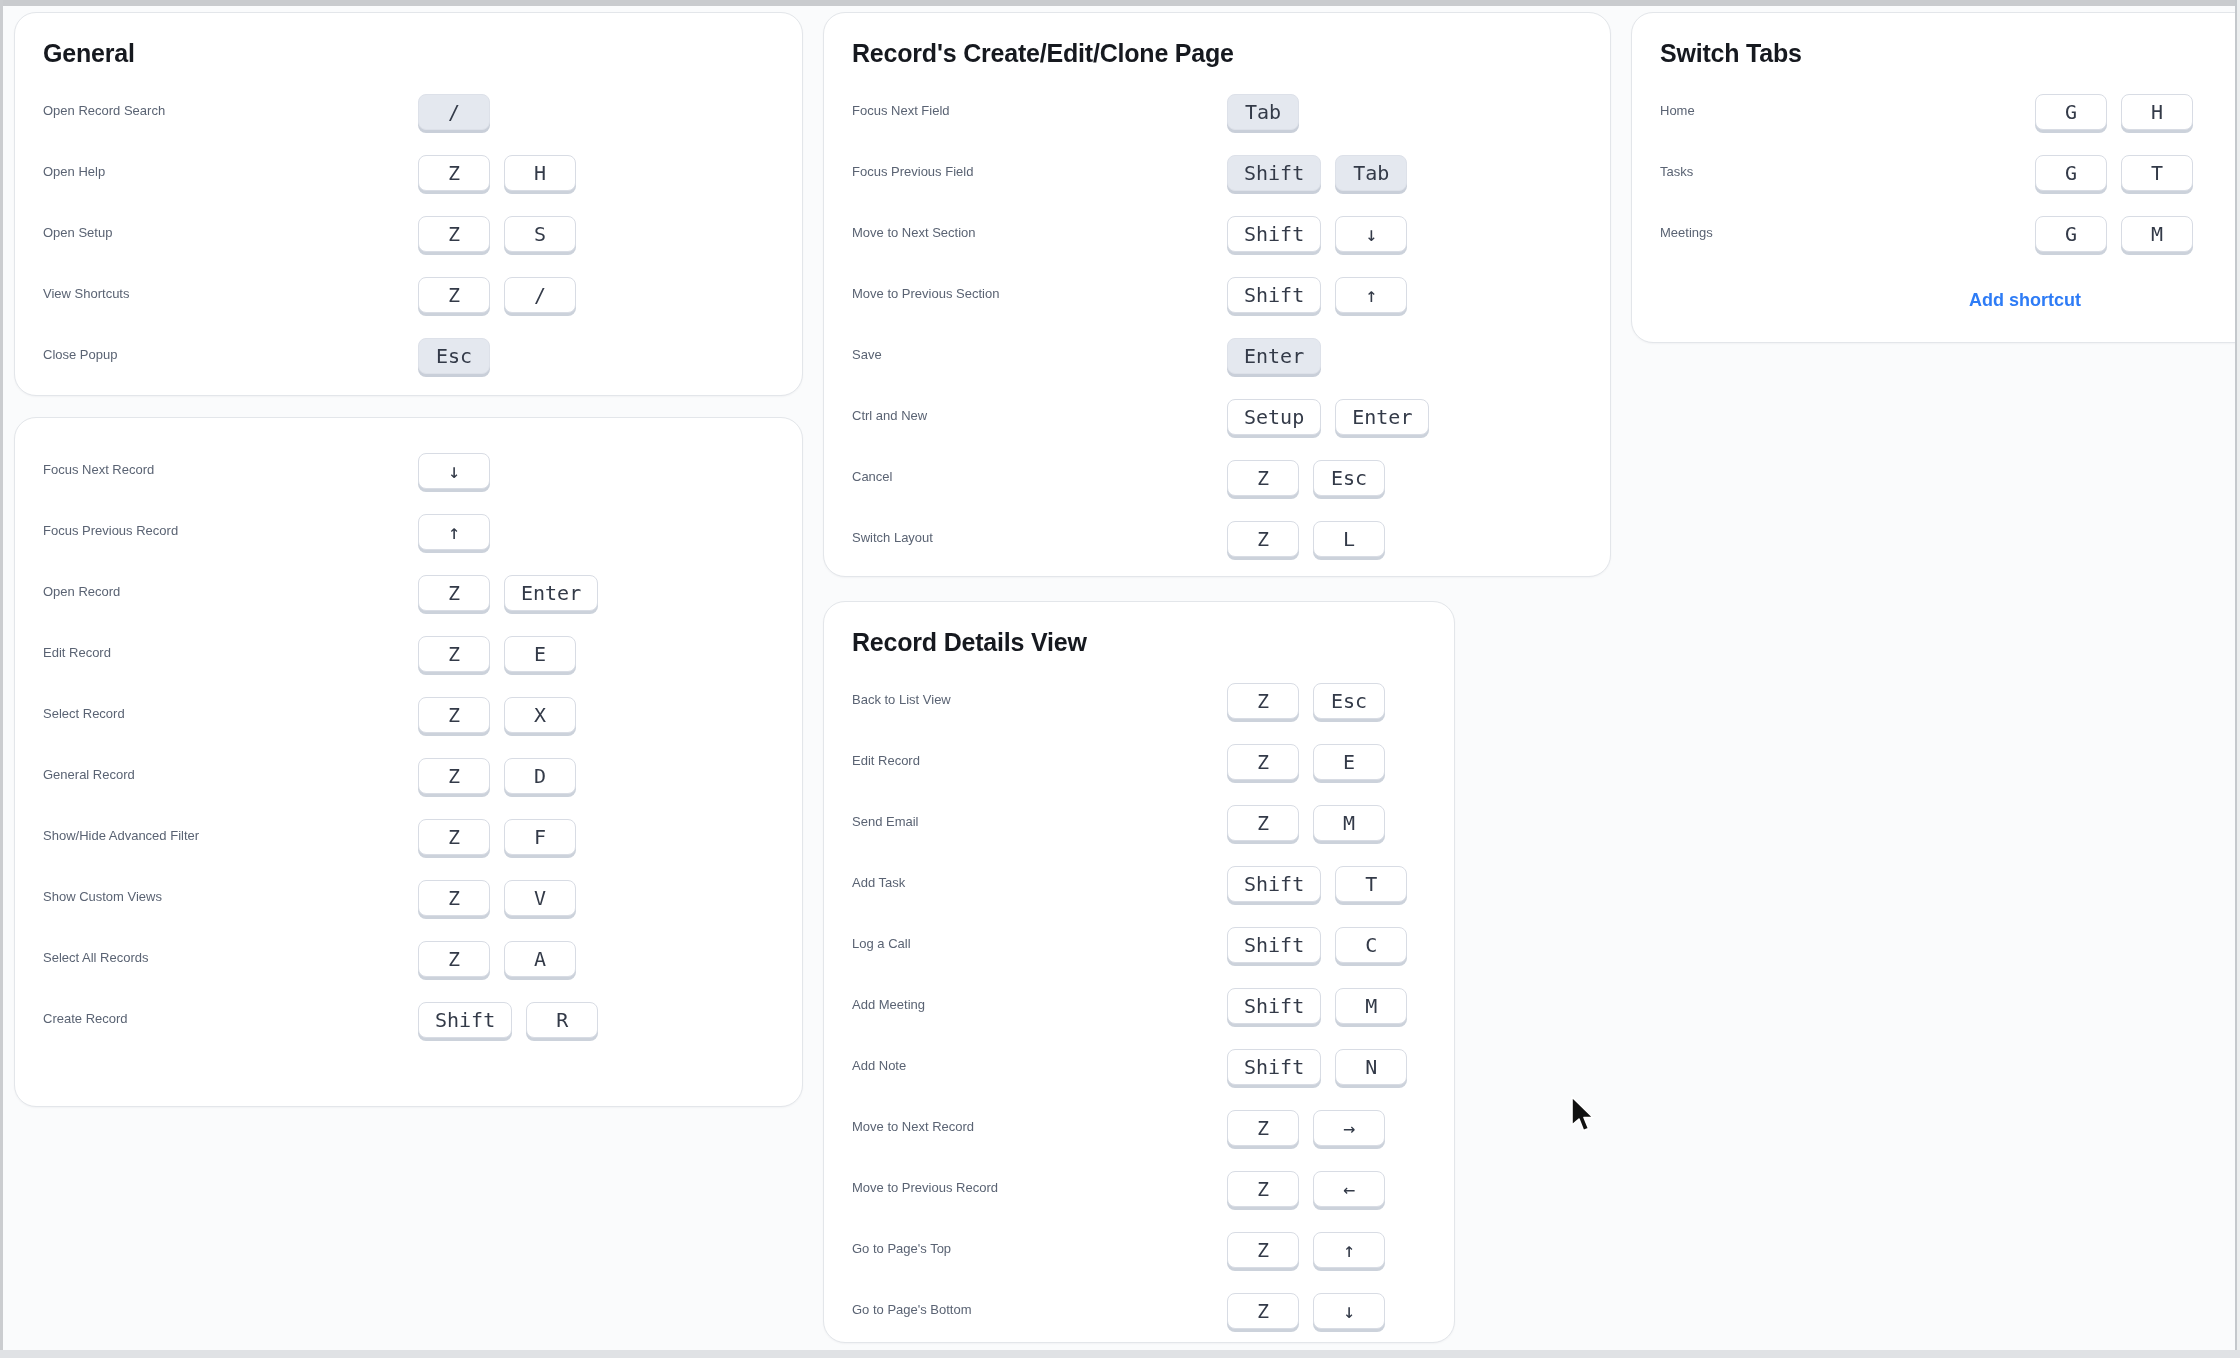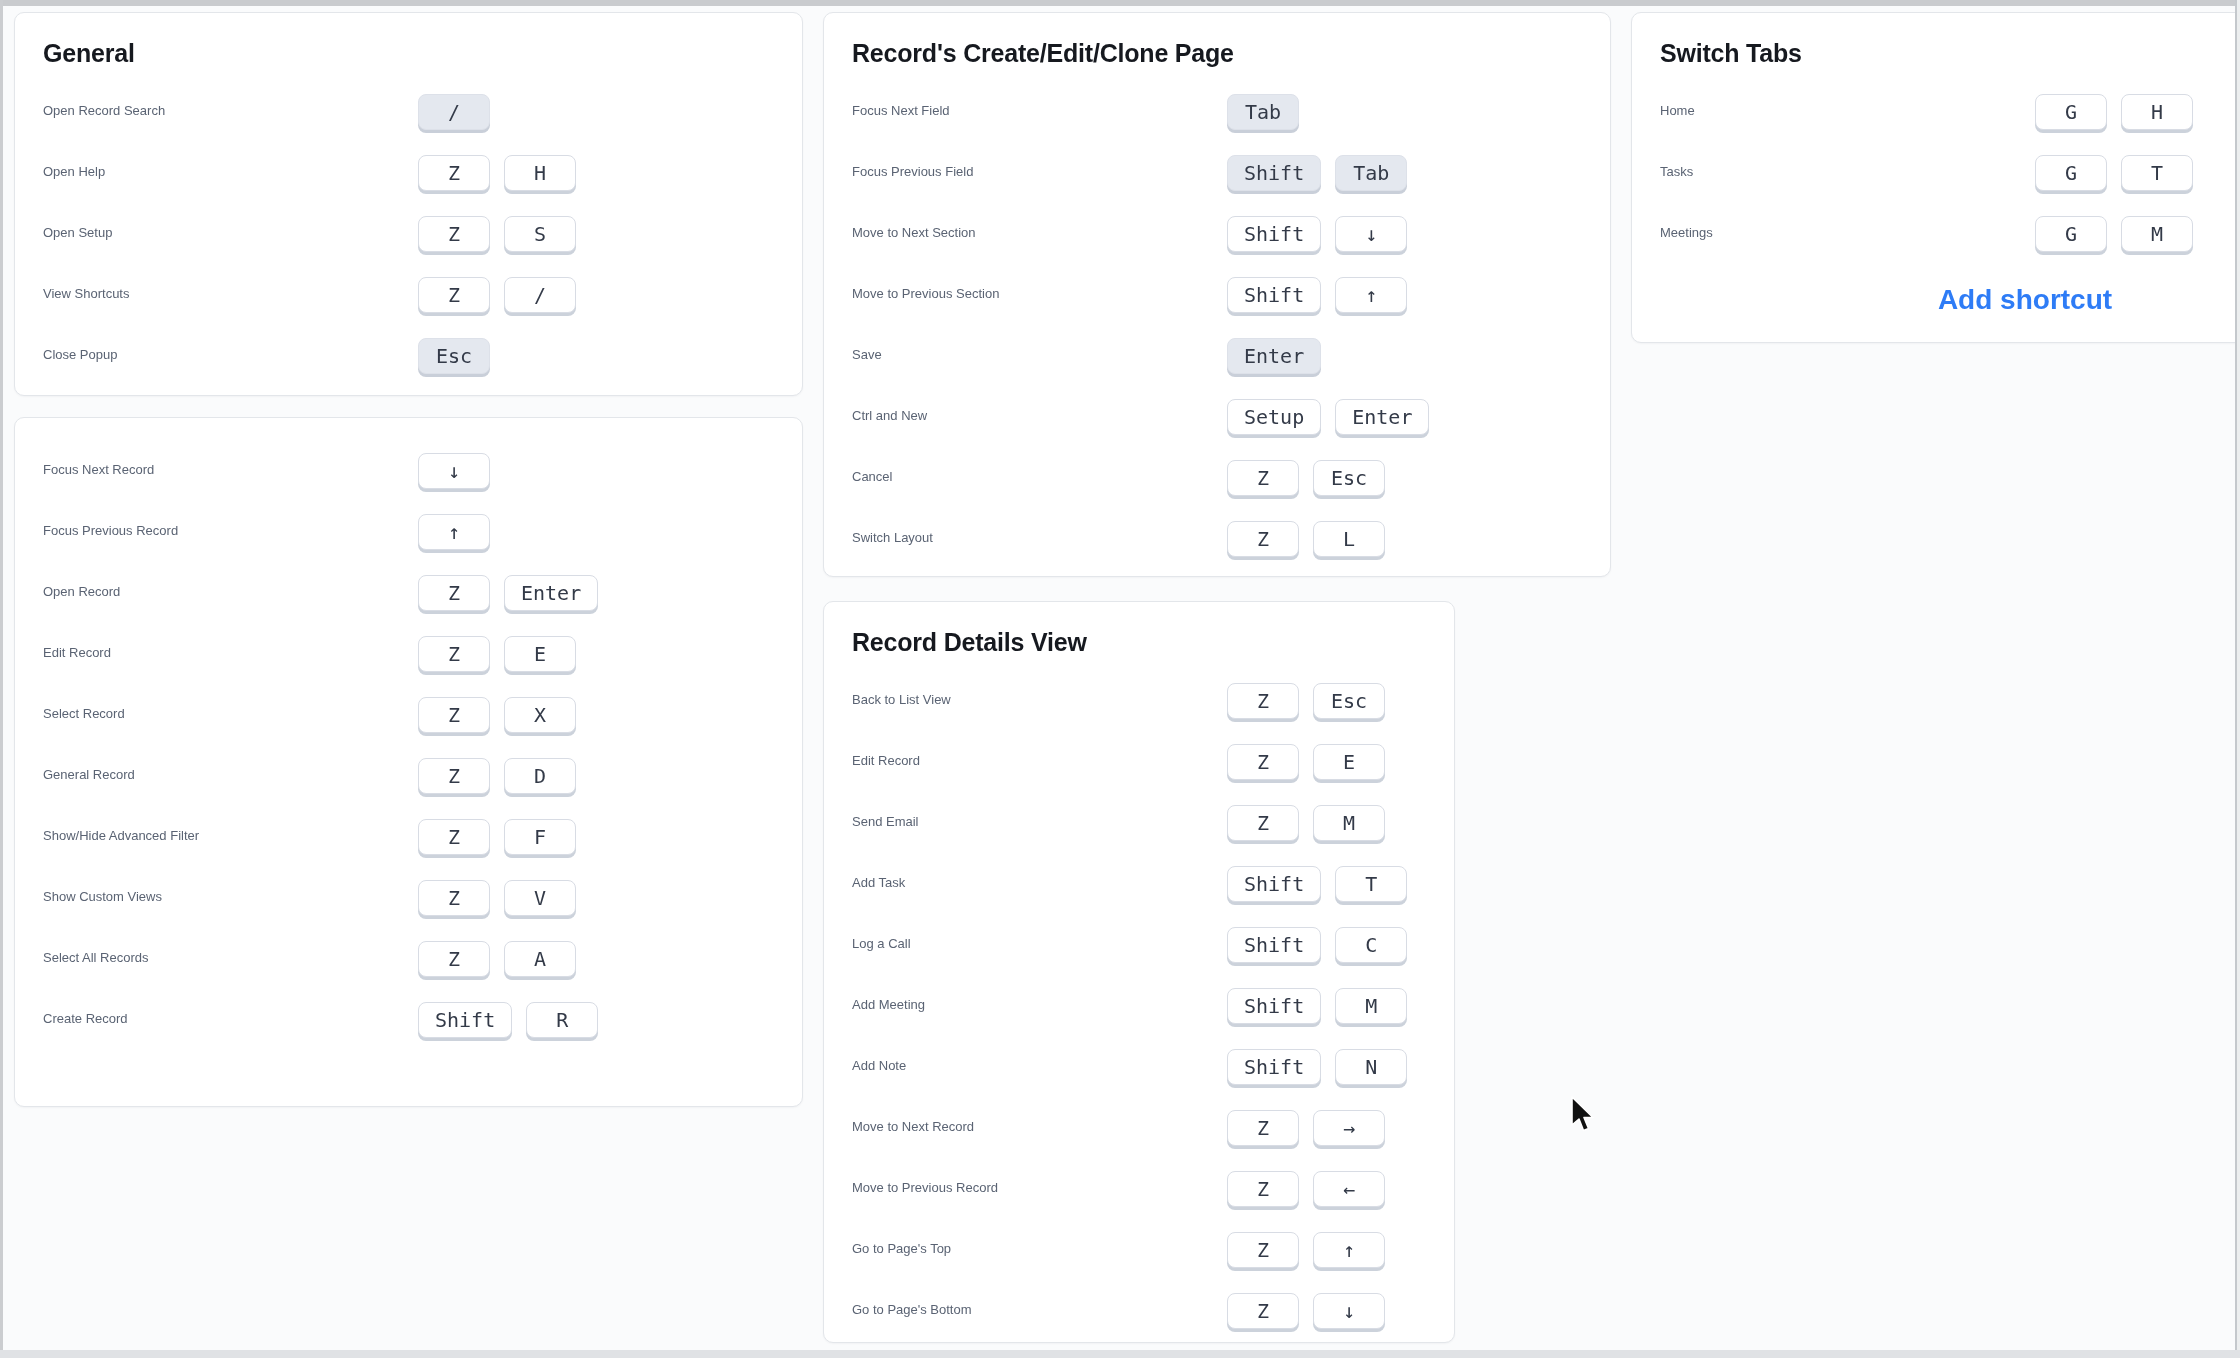--- a/index.html
+++ b/index.html
@@ -11,21 +11,21 @@
   
   .edge{position:absolute;z-index:50;}
   .edge-top{left:0;top:0;width:2240px;height:6px;background:#c9cbce;}
   .edge-left{left:0;top:0;width:3px;height:1358px;background:#cbcdd0;}
   .edge-right-line{right:3px;top:0;width:2px;height:1358px;background:#c4c8cc;}
   .edge-right{right:0;top:0;width:3px;height:1358px;background:#eceeef;}
   .edge-bottom{left:0;bottom:0;width:2240px;height:8px;background:#e0e2e5;}
 
   
   .card{
-    position:absolute;background:#ffffff;border:1px solid #e3e6ea;border-radius:10px;
+    position:absolute;background:#ffffff;border:1px solid #e3e6ea;border-radius:22px;
     padding:22px 28px;box-sizing:border-box;
     box-shadow:0 1px 2px rgba(25,35,55,0.04);
   }
   #panel-general{left:14px;top:12px;width:789px;height:384px;}
   #panel-records-view{left:14px;top:417px;width:789px;height:690px;}
   #panel-record-create-edit-clone{left:823px;top:12px;width:788px;height:565px;}
   #panel-record-details-view{left:823px;top:601px;width:632px;height:742px;}
   #panel-switch-tabs{left:1631px;top:12px;width:788px;height:331px;}
 
   .card-title{
@@ -39,21 +39,21 @@
   }
   .keys{display:flex;align-items:center;gap:14px;}
   .key{
     display:inline-block;min-width:72px;height:36px;line-height:34px;box-sizing:border-box;
     padding:0 16px;text-align:center;border-radius:8px;font-size:20px;color:#333a48;
     background:#ffffff;border:1px solid #d8dce4;box-shadow:0 3px 0 #ccd2db;
   }
   .key.filled{background:#e4e8ef;border-color:#dde1e9;box-shadow:0 3px 0 #c9cfd9;}
 
   .link-row{height:64px;margin-top:4px;display:flex;align-items:center;justify-content:center;}
-  .add-link{color:#2e7cf6;font-size:28px;font-weight:700;cursor:pointer;}
+  .add-link{color:#2e7cf6;font-size:18px;font-weight:700;cursor:pointer;}
 
   .cursor{position:absolute;left:1570px;top:1096px;z-index:60;}
 </style>
 </head>
 <body>
 
 <div class="viewport">
   <div id="panels-root">
       <section class="card" id="panel-general">
         <h2 class="card-title">General</h2>

